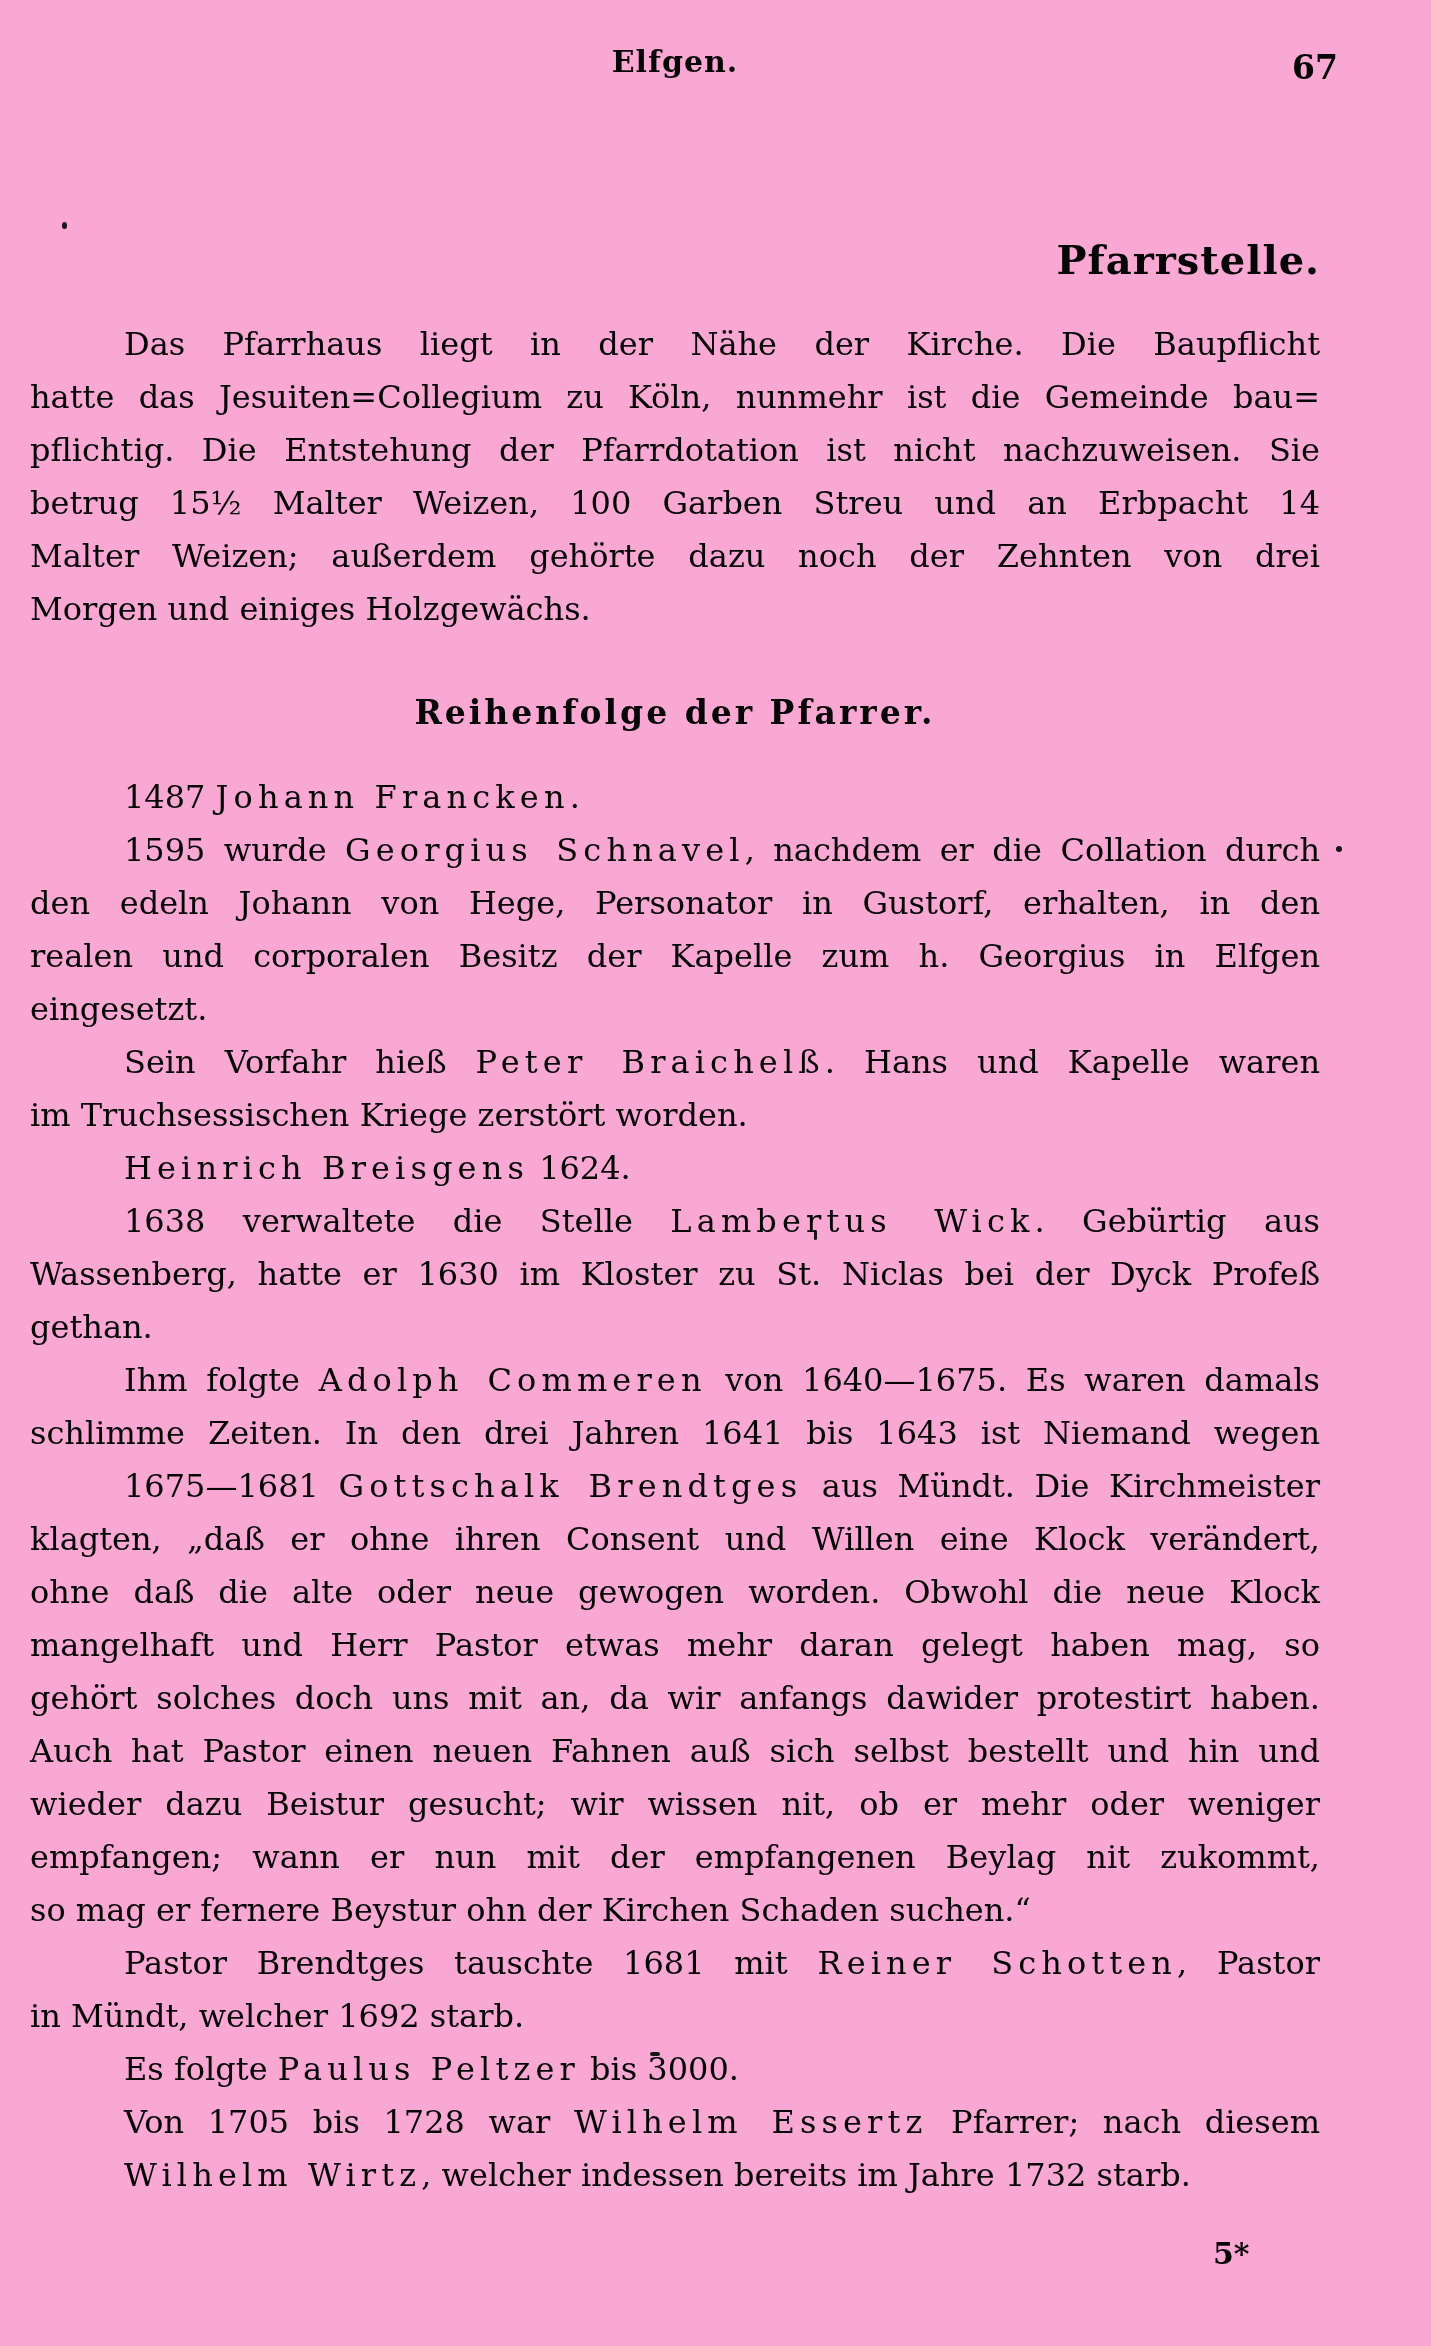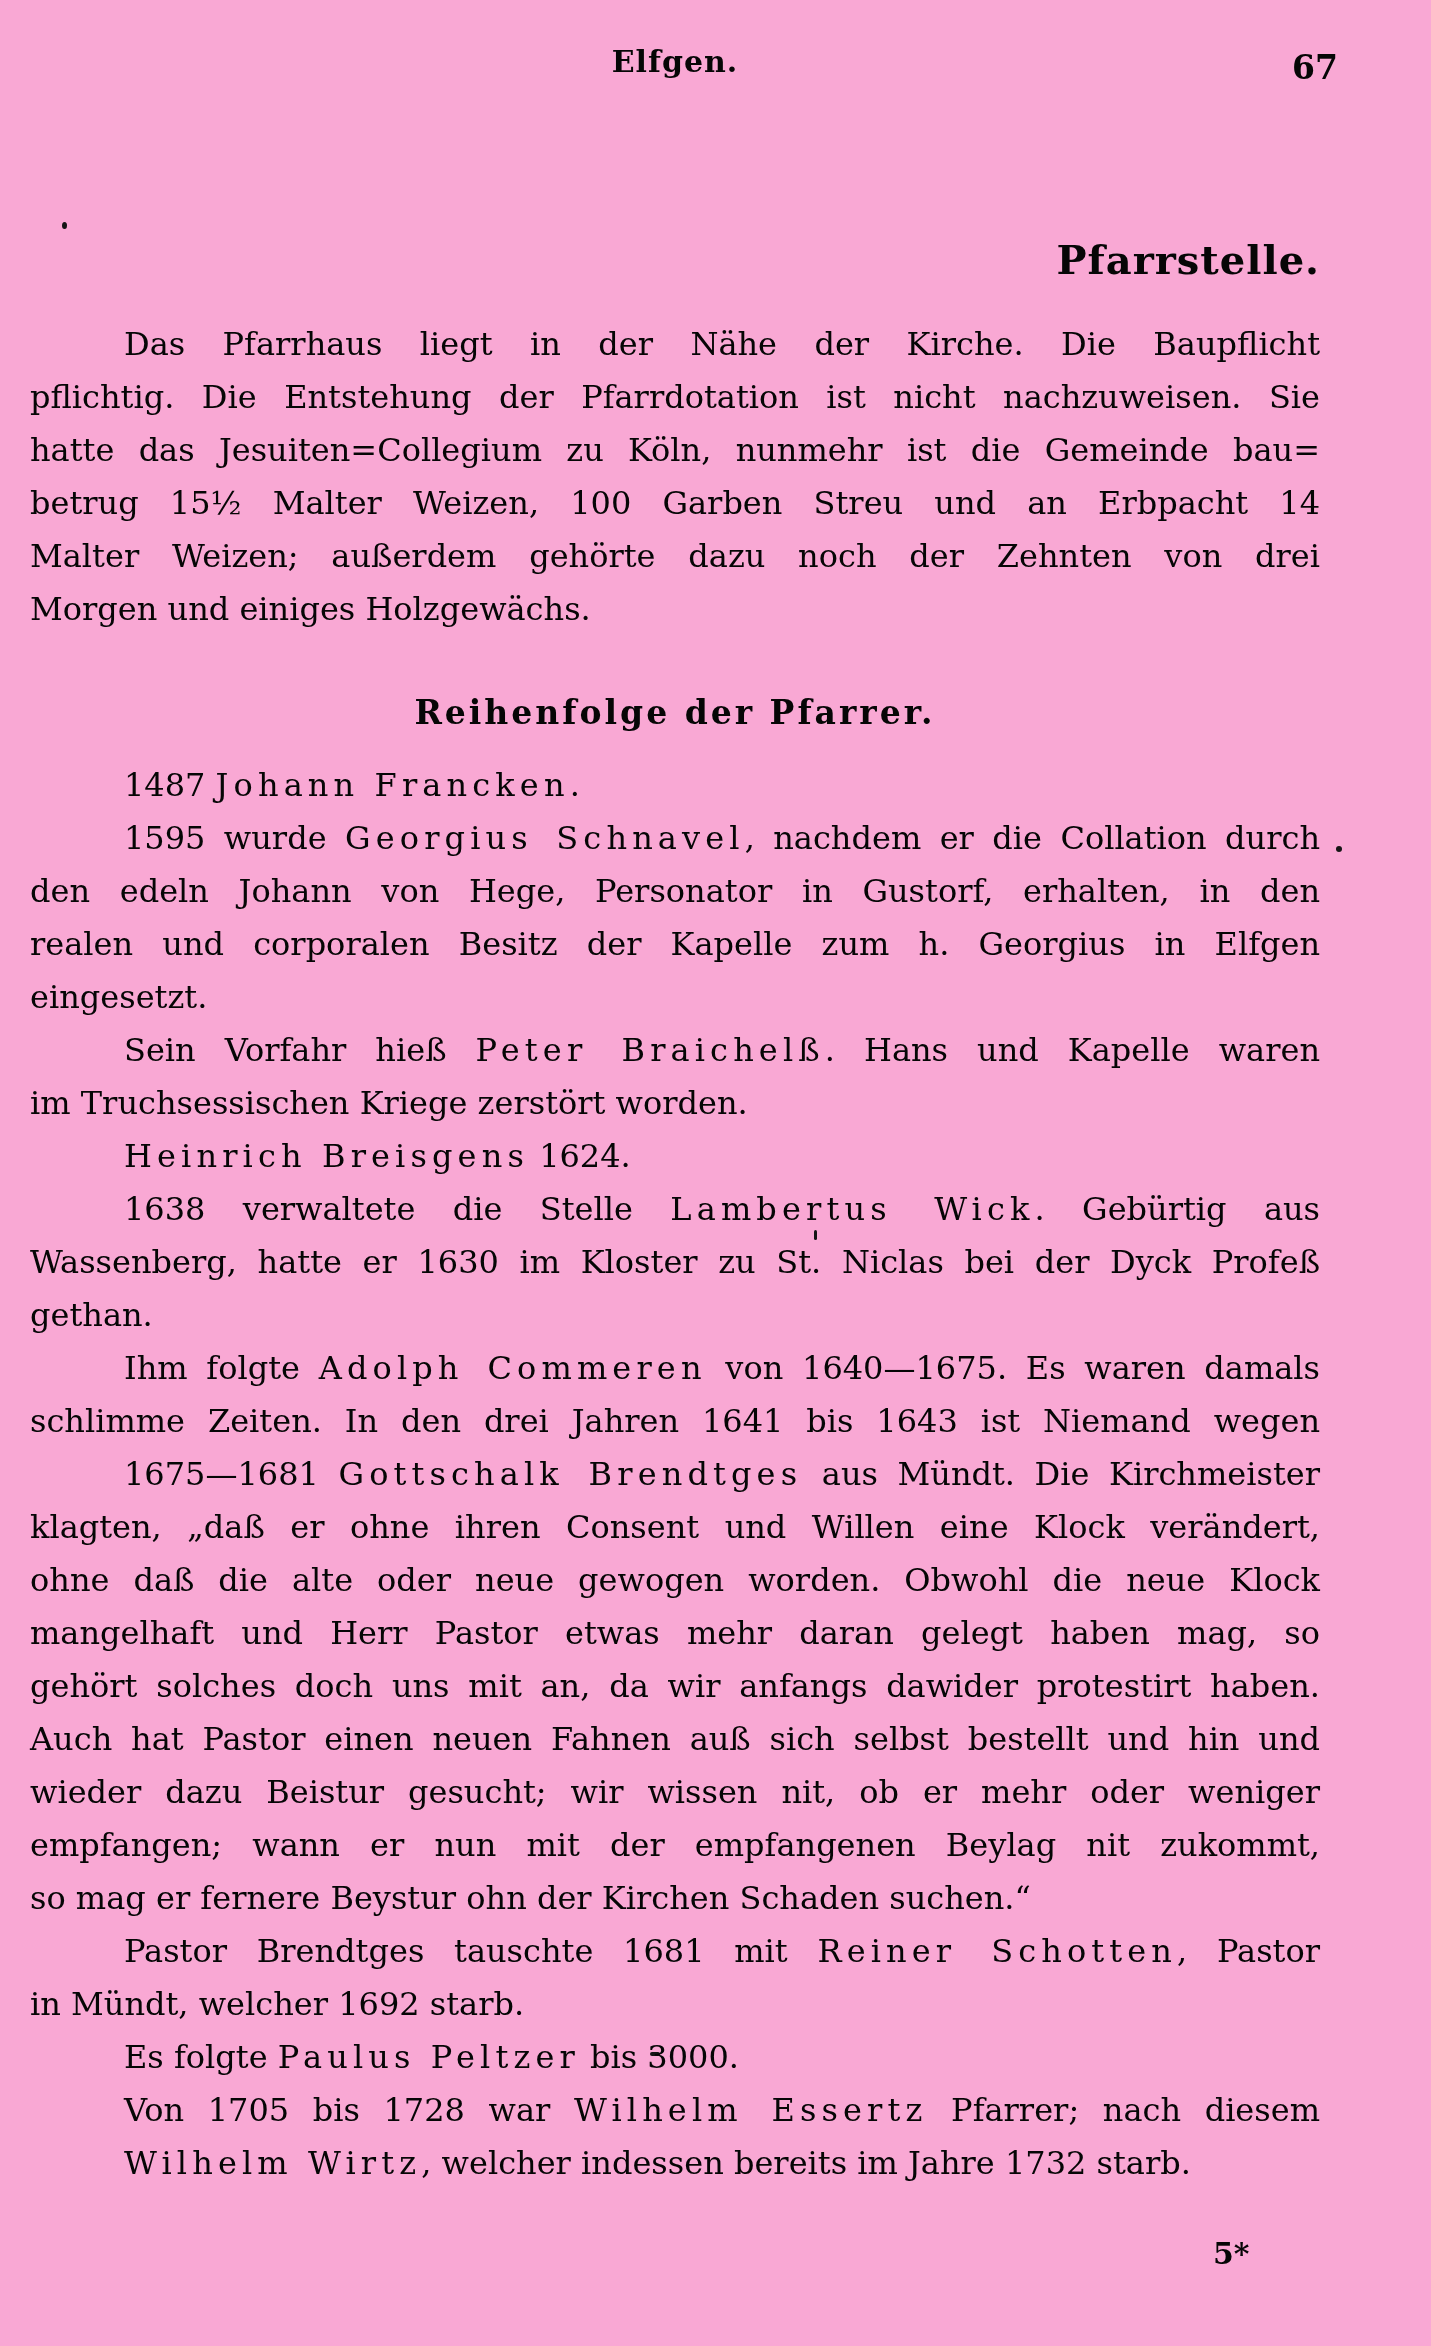--- a/index.html
+++ b/index.html
@@ -37,21 +37,21 @@
     height: 53px; line-height: 53px;
     text-align: justify; text-align-last: justify; -moz-text-align-last: justify;
     white-space: nowrap; overflow: visible;
   }
   .line.lastline { text-align-last: left; -moz-text-align-last: left; }
   .line.firstline { text-indent: 94px; }
   .sperr { letter-spacing: 0.16em; }
 
   .section-heading {
     height: 53px; line-height: 53px;
-    margin-top: 50px; margin-bottom: 20px;
+    margin-top: 50px; margin-bottom: 32px;
     text-align: center; font-size: 33px; font-weight: bold;
     letter-spacing: 3px;
   }
 
   .signature-mark {
     position: absolute; left: 1213px; top: 2236px;
     font-size: 30px; font-weight: bold;
   }
 
   .speck { position: absolute; background: #151515; border-radius: 50%; }
@@ -70,22 +70,22 @@
 
   <div class="speck speck-1"></div>
   <div class="speck speck-2"></div>
   <div class="speck speck-3"></div>
   <div class="speck speck-4"></div>
 
   <div class="doc-title">Pfarrstelle.</div>
 
   <div class="text-flow">
       <div class="line firstline"><span>Das Pfarrhaus liegt in der Nähe der Kirche. Die Baupflicht</span></div>
+      <div class="line"><span>hatte das Jesuiten=Collegium zu Köln, nunmehr ist die Gemeinde bau=</span></div>
       <div class="line"><span>pflichtig. Die Entstehung der Pfarrdotation ist nicht nachzuweisen. Sie</span></div>
-      <div class="line"><span>hatte das Jesuiten=Collegium zu Köln, nunmehr ist die Gemeinde bau=</span></div>
       <div class="line"><span>betrug 15½ Malter Weizen, 100 Garben Streu und an Erbpacht 14</span></div>
       <div class="line"><span>Malter Weizen; außerdem gehörte dazu noch der Zehnten von drei</span></div>
       <div class="line lastline"><span>Morgen und einiges Holzgewächs.</span></div>
       <div class="section-heading">Reihenfolge der Pfarrer.</div>
       <div class="line firstline lastline"><span>1487 </span><span class="sperr">Johann Francken</span><span>.</span></div>
       <div class="line firstline"><span>1595 wurde </span><span class="sperr">Georgius Schnavel</span><span>, nachdem er die Collation durch</span></div>
       <div class="line"><span>den edeln Johann von Hege, Personator in Gustorf, erhalten, in den</span></div>
       <div class="line"><span>realen und corporalen Besitz der Kapelle zum h. Georgius in Elfgen</span></div>
       <div class="line lastline"><span>eingesetzt.</span></div>
       <div class="line firstline"><span>Sein Vorfahr hieß </span><span class="sperr">Peter Braichelß</span><span>. Hans und Kapelle waren</span></div>

